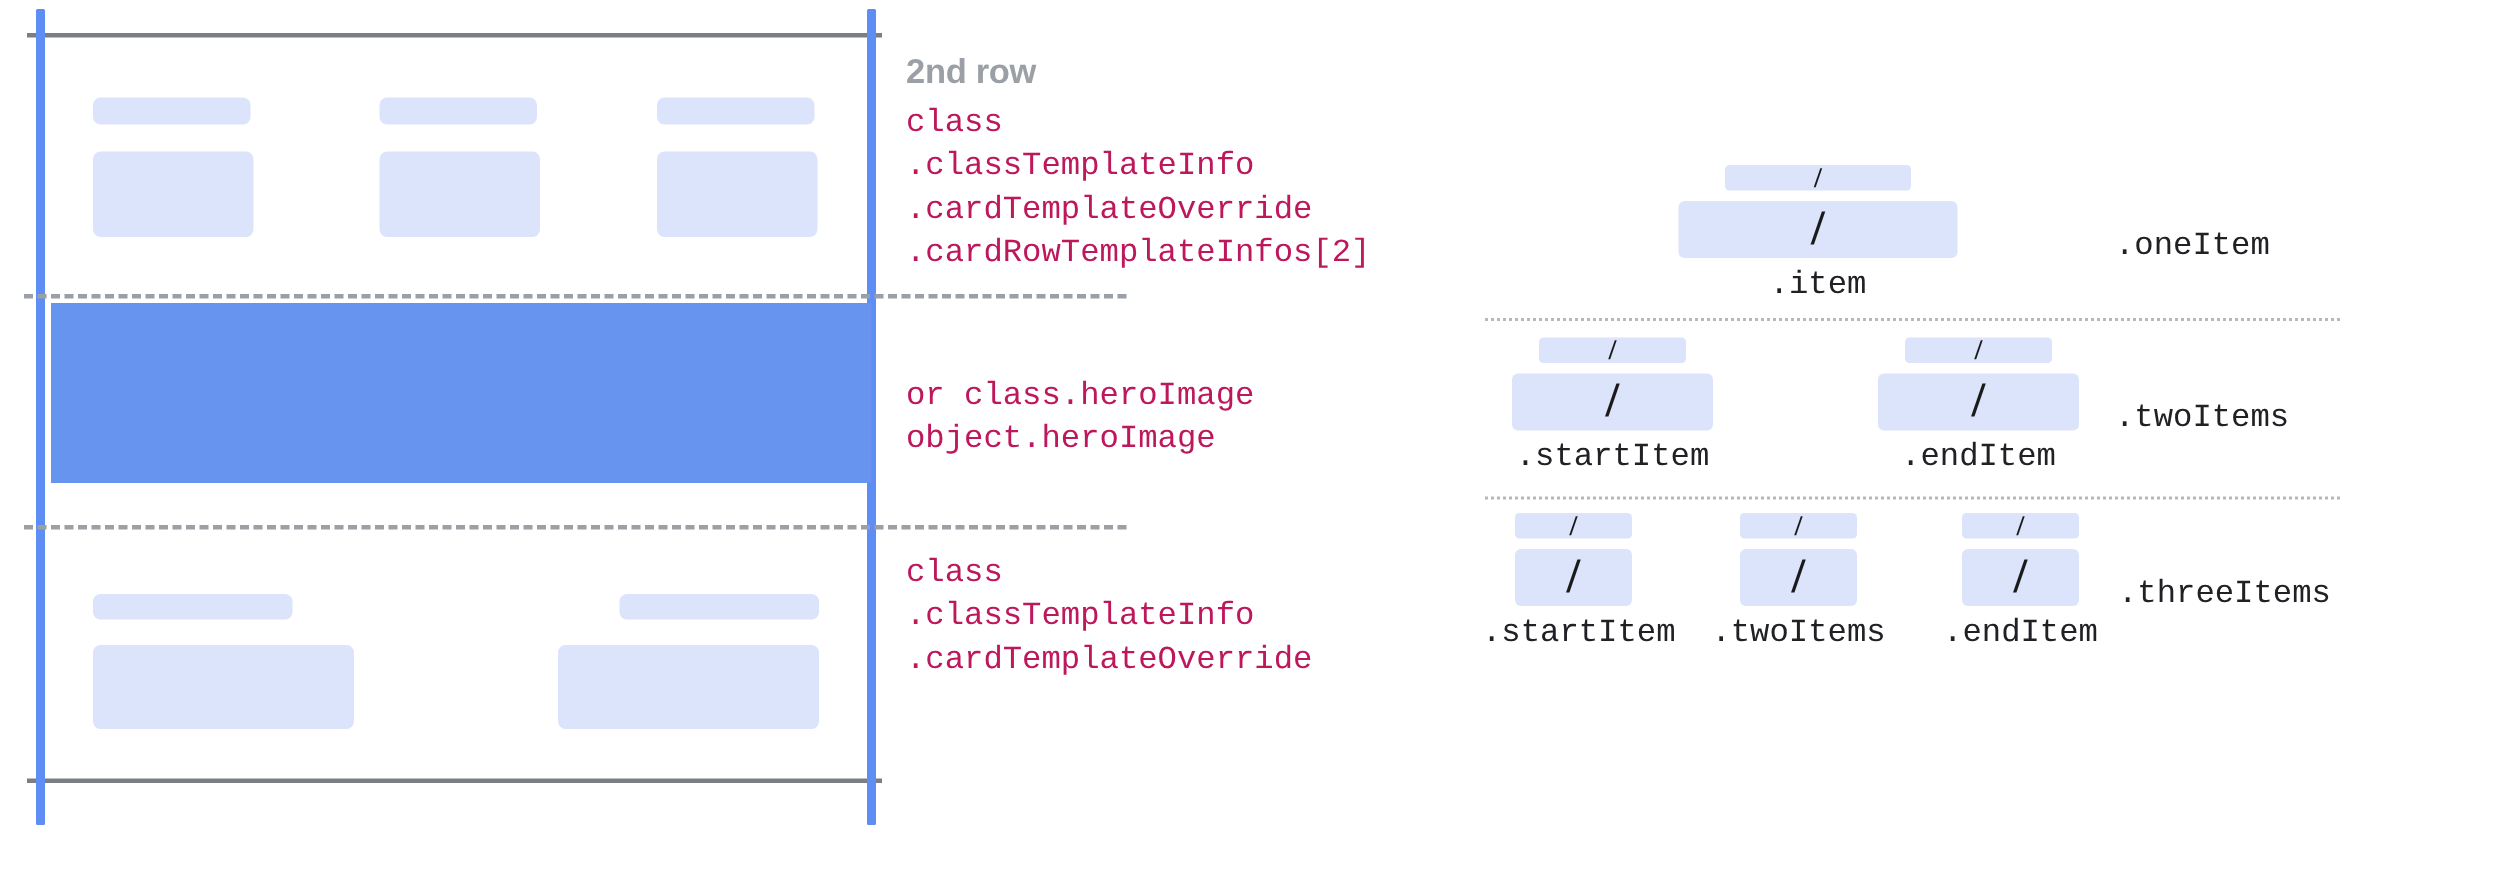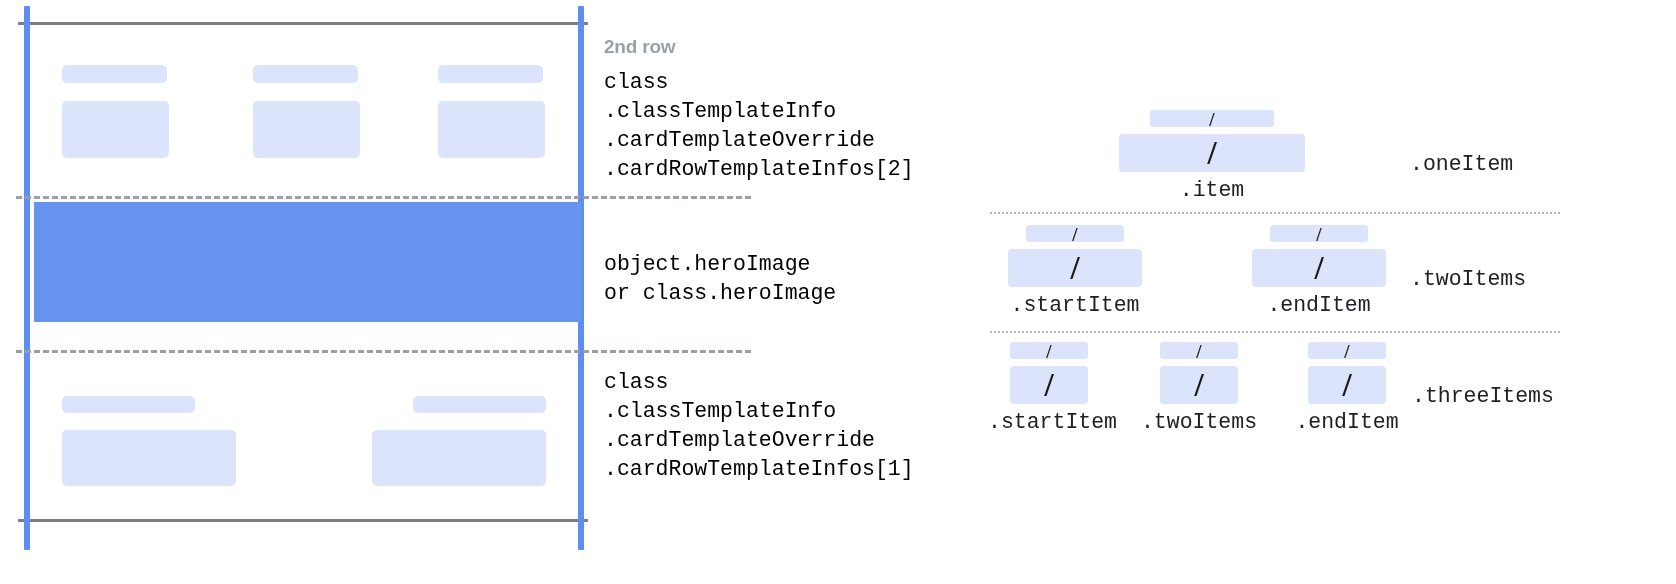--- a/index.html
+++ b/index.html
@@ -21,26 +21,26 @@
     border-top:3px dashed #9aa0a6;
   }
 
   .ph{position:absolute;background:#dbe4fb;border-radius:5px;}
   .hero{position:absolute;background:#6694ee;}
 
   
   .txtblock{position:absolute;}
   .rowtitle{
     font-family:"Liberation Sans",sans-serif;
-    font-weight:bold;font-size:19px;color:#9aa0a6;
+    font-weight:bold;font-size:23px;color:#9aa0a6;
     letter-spacing:-0.2px;line-height:34px;margin:0 0 4px 0;
   }
   .code{
     font-family:"Liberation Mono",monospace;
-    font-size:21.5px;color:#000000;line-height:29px;white-space:pre;
+    font-size:21.5px;color:#be185d;line-height:29px;white-space:pre;
   }
 
   
   .diagram{position:absolute;left:960px;top:0;width:716px;height:584px;}
   .variant{position:absolute;left:0;width:716px;}
   .dotted{
     position:absolute;left:30px;width:570px;height:0;
     border-top:2px dotted #b5b9bd;
   }
   .grp{position:absolute;}
@@ -106,29 +106,28 @@
 
   <div class="txtblock" style="left:604px;top:30px;">
     <div class="rowtitle">2nd row</div>
     <div class="code">class</div>
     <div class="code">.classTemplateInfo</div>
     <div class="code">.cardTemplateOverride</div>
     <div class="code">.cardRowTemplateInfos[2]</div>
   </div>
 
   <div class="txtblock" style="left:604px;top:250px;">
+    <div class="code">or class.heroImage</div>
     <div class="code">object.heroImage</div>
-    <div class="code">or class.heroImage</div>
   </div>
 
   <div class="txtblock" style="left:604px;top:368px;">
     <div class="code">class</div>
     <div class="code">.classTemplateInfo</div>
     <div class="code">.cardTemplateOverride</div>
-    <div class="code">.cardRowTemplateInfos[1]</div>
   </div>
 
   <div class="diagram">
 
     <div class="variant" style="top:110px;height:100px;">
       <div class="grp" style="left:159px;top:0;width:186px;">
         <div class="bar-small" style="width:124px;">
           <span class="slash s">/</span>
         </div>
         <div class="bar-big" style="width:186px;">

